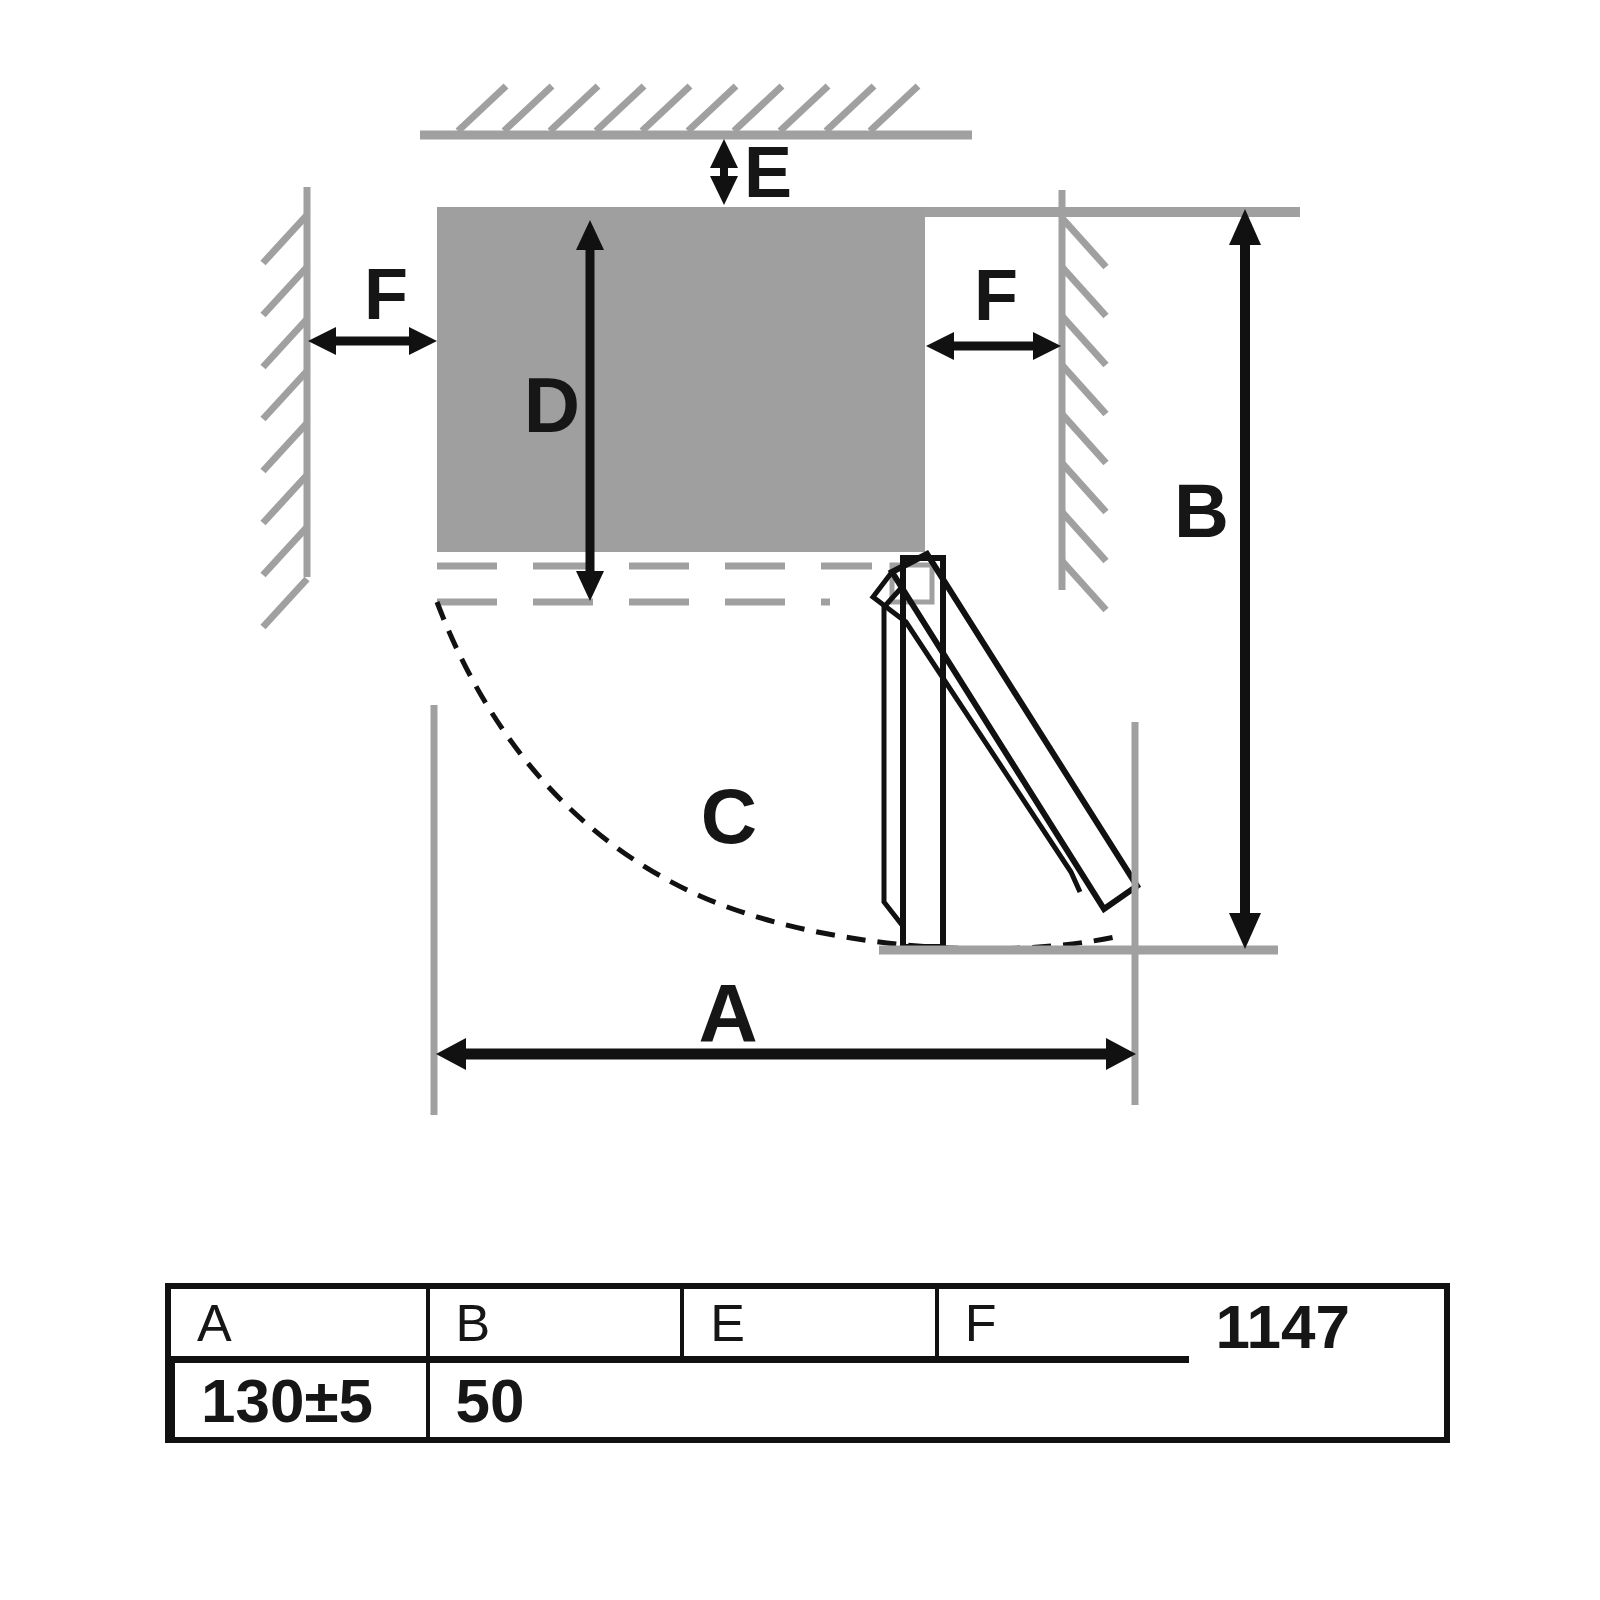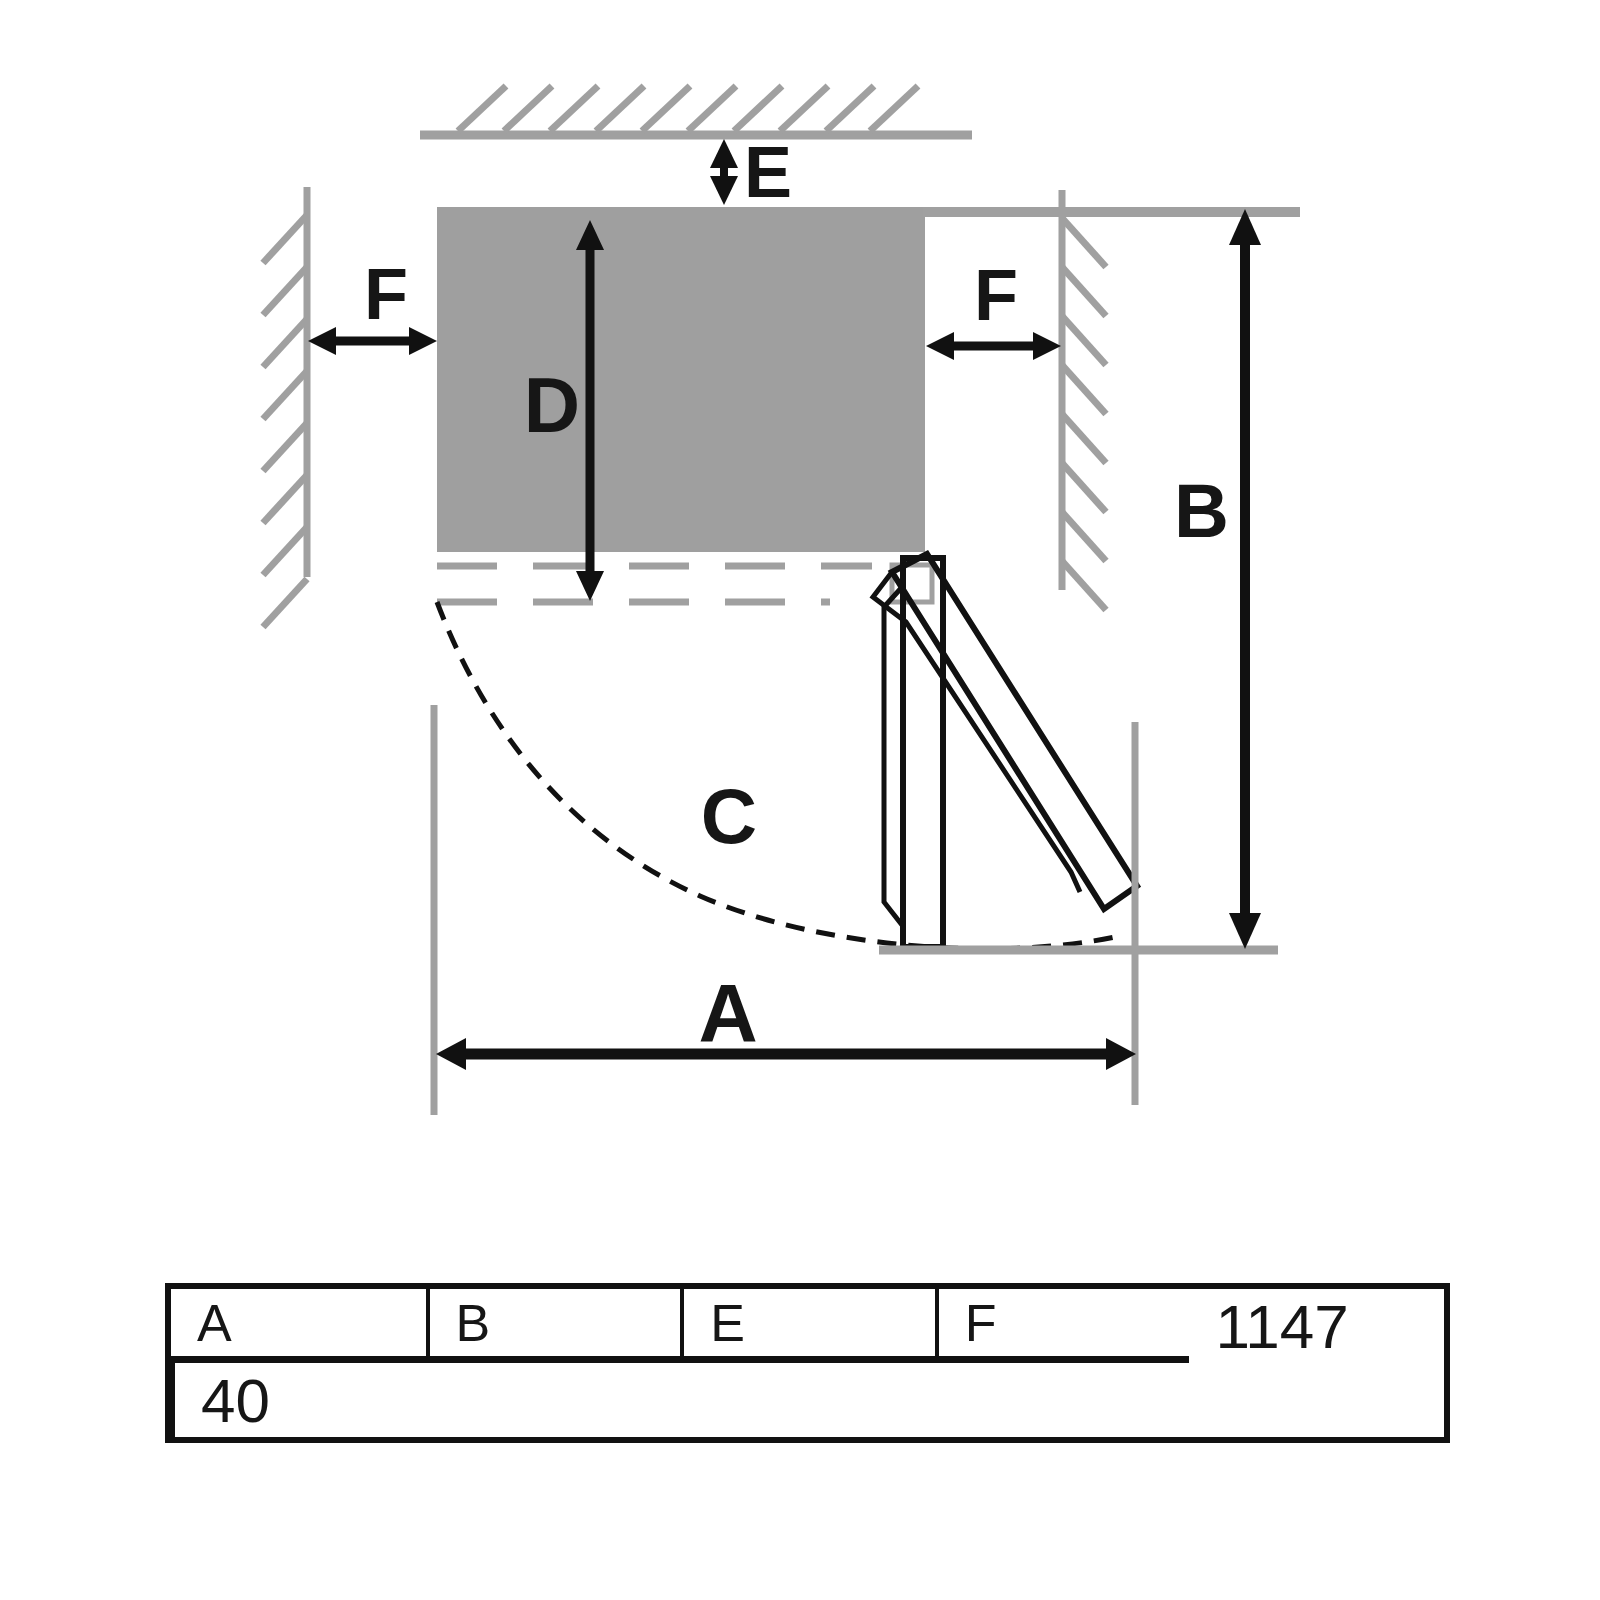--- a/index.html
+++ b/index.html
@@ -11,21 +11,21 @@
   .lbl{fill:#161616;font-family:"Liberation Sans",sans-serif;font-weight:600;}
   
   .dim-table{position:absolute;left:165px;top:1283px;width:1285px;height:160px;
              border:6px solid #111;box-sizing:border-box;display:grid;
              grid-template-columns:repeat(5,1fr);grid-template-rows:1fr 1fr;
              background:#fff;color:#161616;}
   .dim-cell{box-sizing:border-box;display:flex;align-items:center;padding-left:26px;
             border-left:4px solid #111;white-space:nowrap;overflow:hidden;}
   .dim-cell.first{border-left:none;}
   .dim-cell.head{border-bottom:7px solid #111;font-size:52px;font-weight:500;}
-  .dim-cell.val{font-size:62px;font-weight:400;}
+  .dim-cell.val{font-size:62px;font-weight:700;}
 </style>
 </head>
 <body>
 
 <div class="stage">
 <svg width="1600" height="1600" viewBox="0 0 1600 1600">
 
   <g>
     <line class="gray" x1="420" y1="135" x2="972" y2="135" stroke-width="9"></line>
   </g>
@@ -139,15 +139,16 @@
   </g>
   <text class="lbl" x="728" y="1041" font-size="82" text-anchor="middle">A</text>
 </svg>
 
   <div class="dim-table">
     <div class="dim-cell head first">A</div>
     <div class="dim-cell head">B</div>
     <div class="dim-cell head">E</div>
     <div class="dim-cell head">F</div>
     <div class="dim-cell val first">1147</div>
-    <div class="dim-cell val">40</div>
+    <div class="dim-cell val">130±5</div>
+    <div class="dim-cell val">50</div>
   </div>
 </div>
 
 </body></html>

